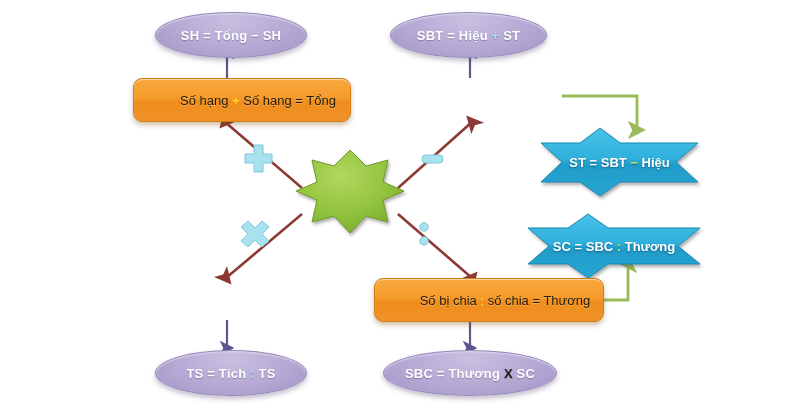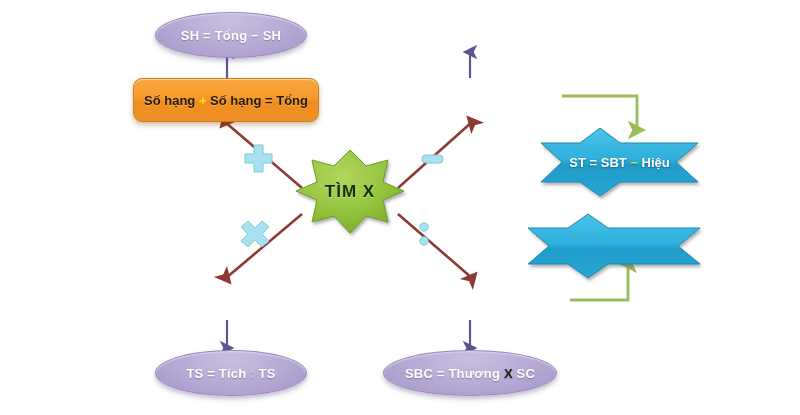--- a/index.html
+++ b/index.html
@@ -27,23 +27,24 @@
     text-shadow:0 1px 1px rgba(90,80,120,.5);
   }
 
   
   .obox{
     border-radius:9px;
     background:linear-gradient(180deg,#f7a73c 0%, #f59b2c 45%, #ef8e1c 55%, #f0912a 100%);
     border:1px solid #cf7a14;
     box-shadow:0 3px 5px rgba(120,70,10,.35), inset 0 1px 1px rgba(255,255,255,.6);
     color:#241a08;
-    font-weight:bold;
+    font-weight:normal;
     font-size:13px;
     text-shadow:0 1px 0 rgba(255,230,190,.35);
+    padding-left:32px;
   }
 
   
   .ribbon{
     color:#ffffff;font-weight:bold;font-size:13px;
     text-shadow:0 1px 2px rgba(10,60,90,.6);
     text-align:center;
   }
   .ribbon .rlabel{position:relative;z-index:3;}
 
@@ -134,40 +135,52 @@
       <circle cx="424" cy="241" r="4.2" fill="#a9e2ef" stroke="#7fc8da" stroke-width="1"></circle>
     </g>
   </svg>
 
   <div class="node ellipse" style="left:155px;top:12px;width:150px;height:44px;">
     <span>
       <span>SH = Tổng </span><span class="op-white">−</span><span> SH</span>
     </span>
   </div>
 
+  <div class="node ellipse" style="left:390px;top:12px;width:155px;height:44px;">
+    <span>
+      <span>SBT = Hiệu </span><span class="op-teal">+</span><span> ST</span>
+    </span>
+  </div>
 
   <div class="node obox" style="left:133px;top:78px;width:184px;height:42px;">
     <span>
       <span>Số hạng </span><span class="op-yellow">+</span><span> Số hạng = Tổng</span>
     </span>
   </div>
 
 
-  <div class="node starnode" style="left:300px;top:176px;width:100px;height:32px;">
-    <span class="slabel">TÌM X</span>
-  </div>
 
   <div class="node ribbon" style="left:541px;top:146px;width:157px;height:33px;">
     <span class="rlabel">
       <span>ST = SBT </span><span class="op-lime">−</span><span> Hiệu</span>
     </span>
   </div>
 
+  <div class="node ribbon" style="left:528px;top:230px;width:172px;height:33px;">
+    <span class="rlabel">
+      <span>SC = SBC </span><span class="op-lime">:</span><span> Thương</span>
+    </span>
+  </div>
 
 
+  <div class="node obox" style="left:374px;top:278px;width:196px;height:42px;">
+    <span>
+      <span>Số bị chia </span><span class="op-yellow">:</span><span> số chia = Thương</span>
+    </span>
+  </div>
 
   <div class="node ellipse" style="left:155px;top:350px;width:150px;height:44px;">
     <span>
       <span>TS = Tích </span><span class="op-teal">:</span><span> TS</span>
     </span>
   </div>
 
   <div class="node ellipse" style="left:383px;top:350px;width:172px;height:44px;">
     <span>
       <span>SBC = Thương </span><span class="op-dark">X</span><span> SC</span>

